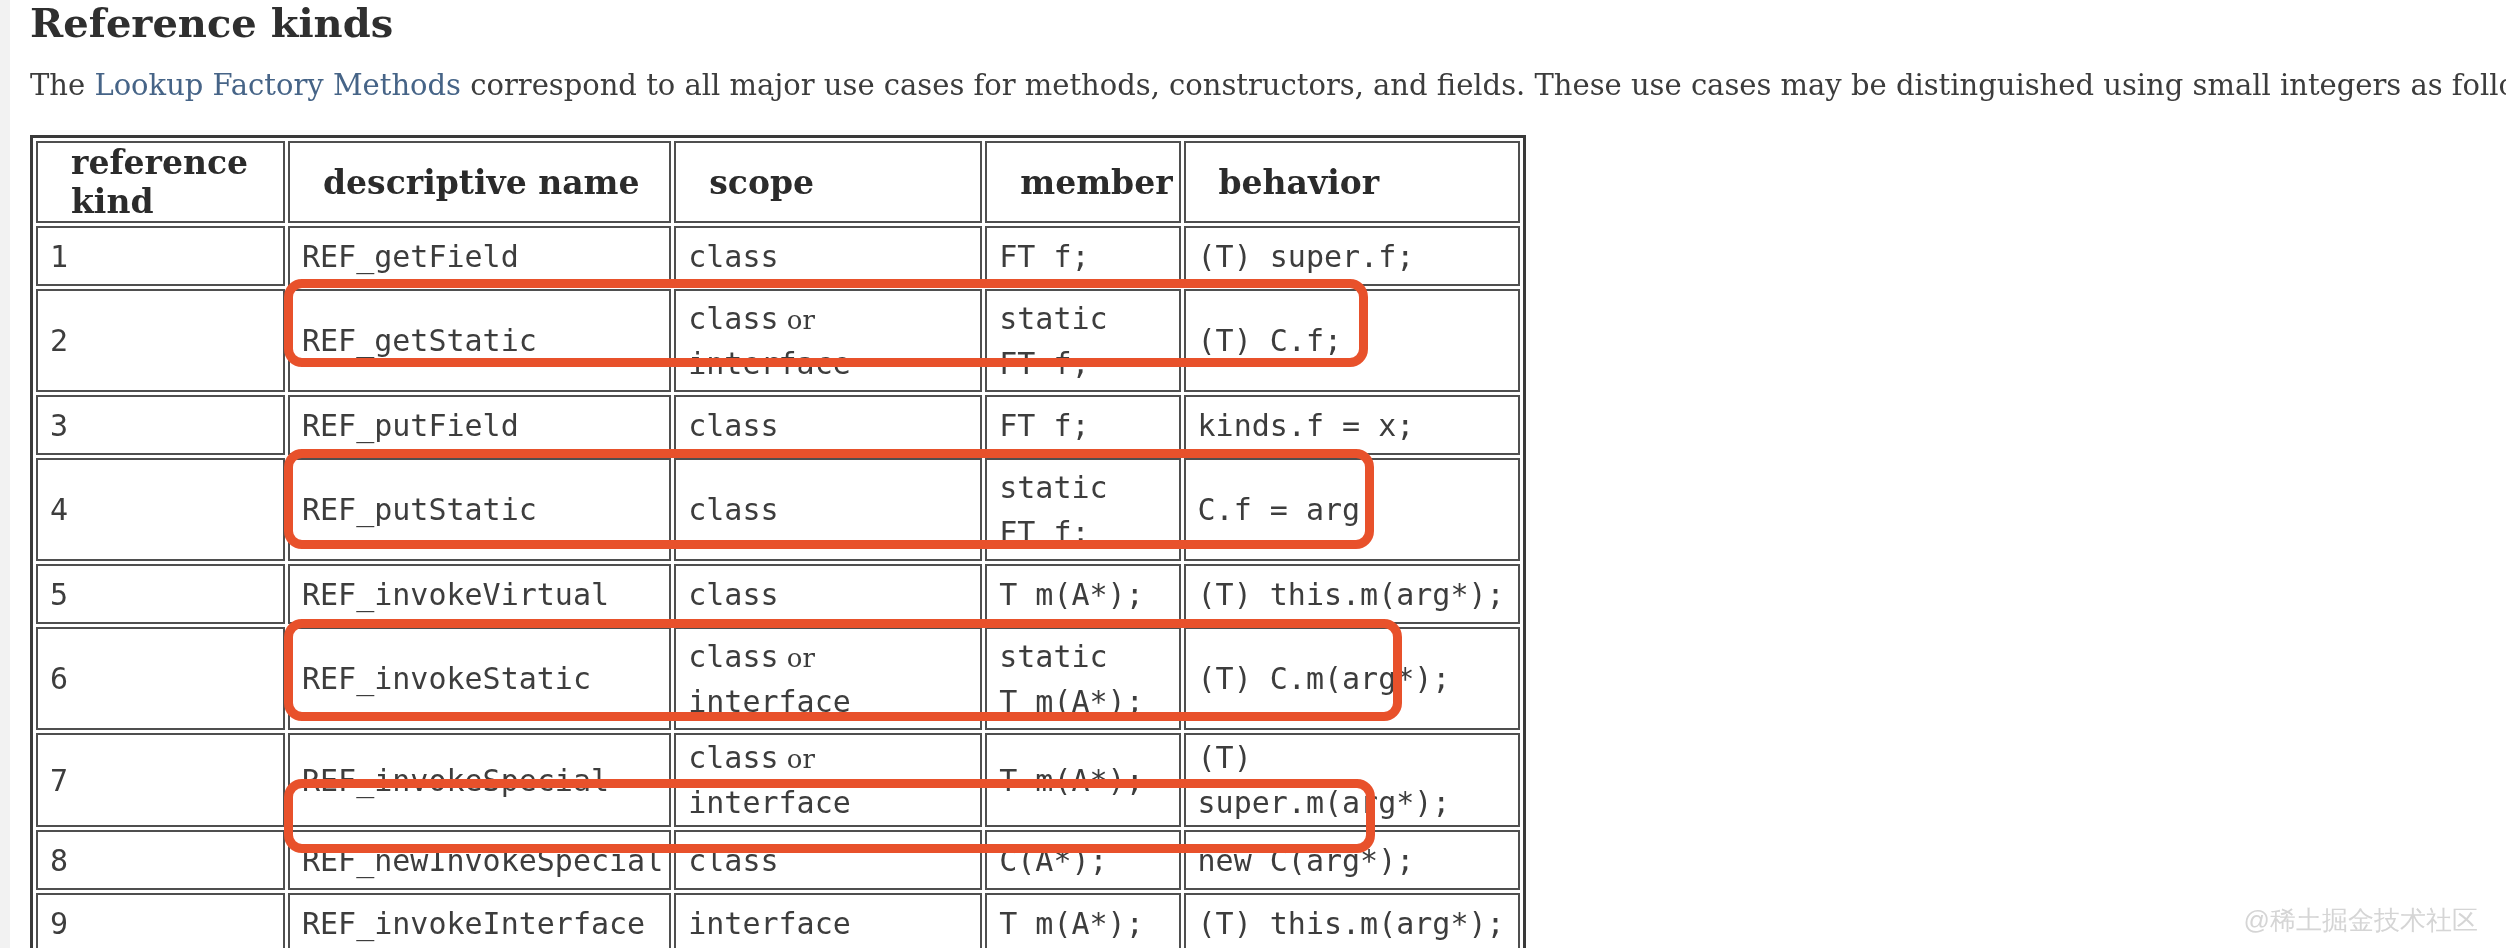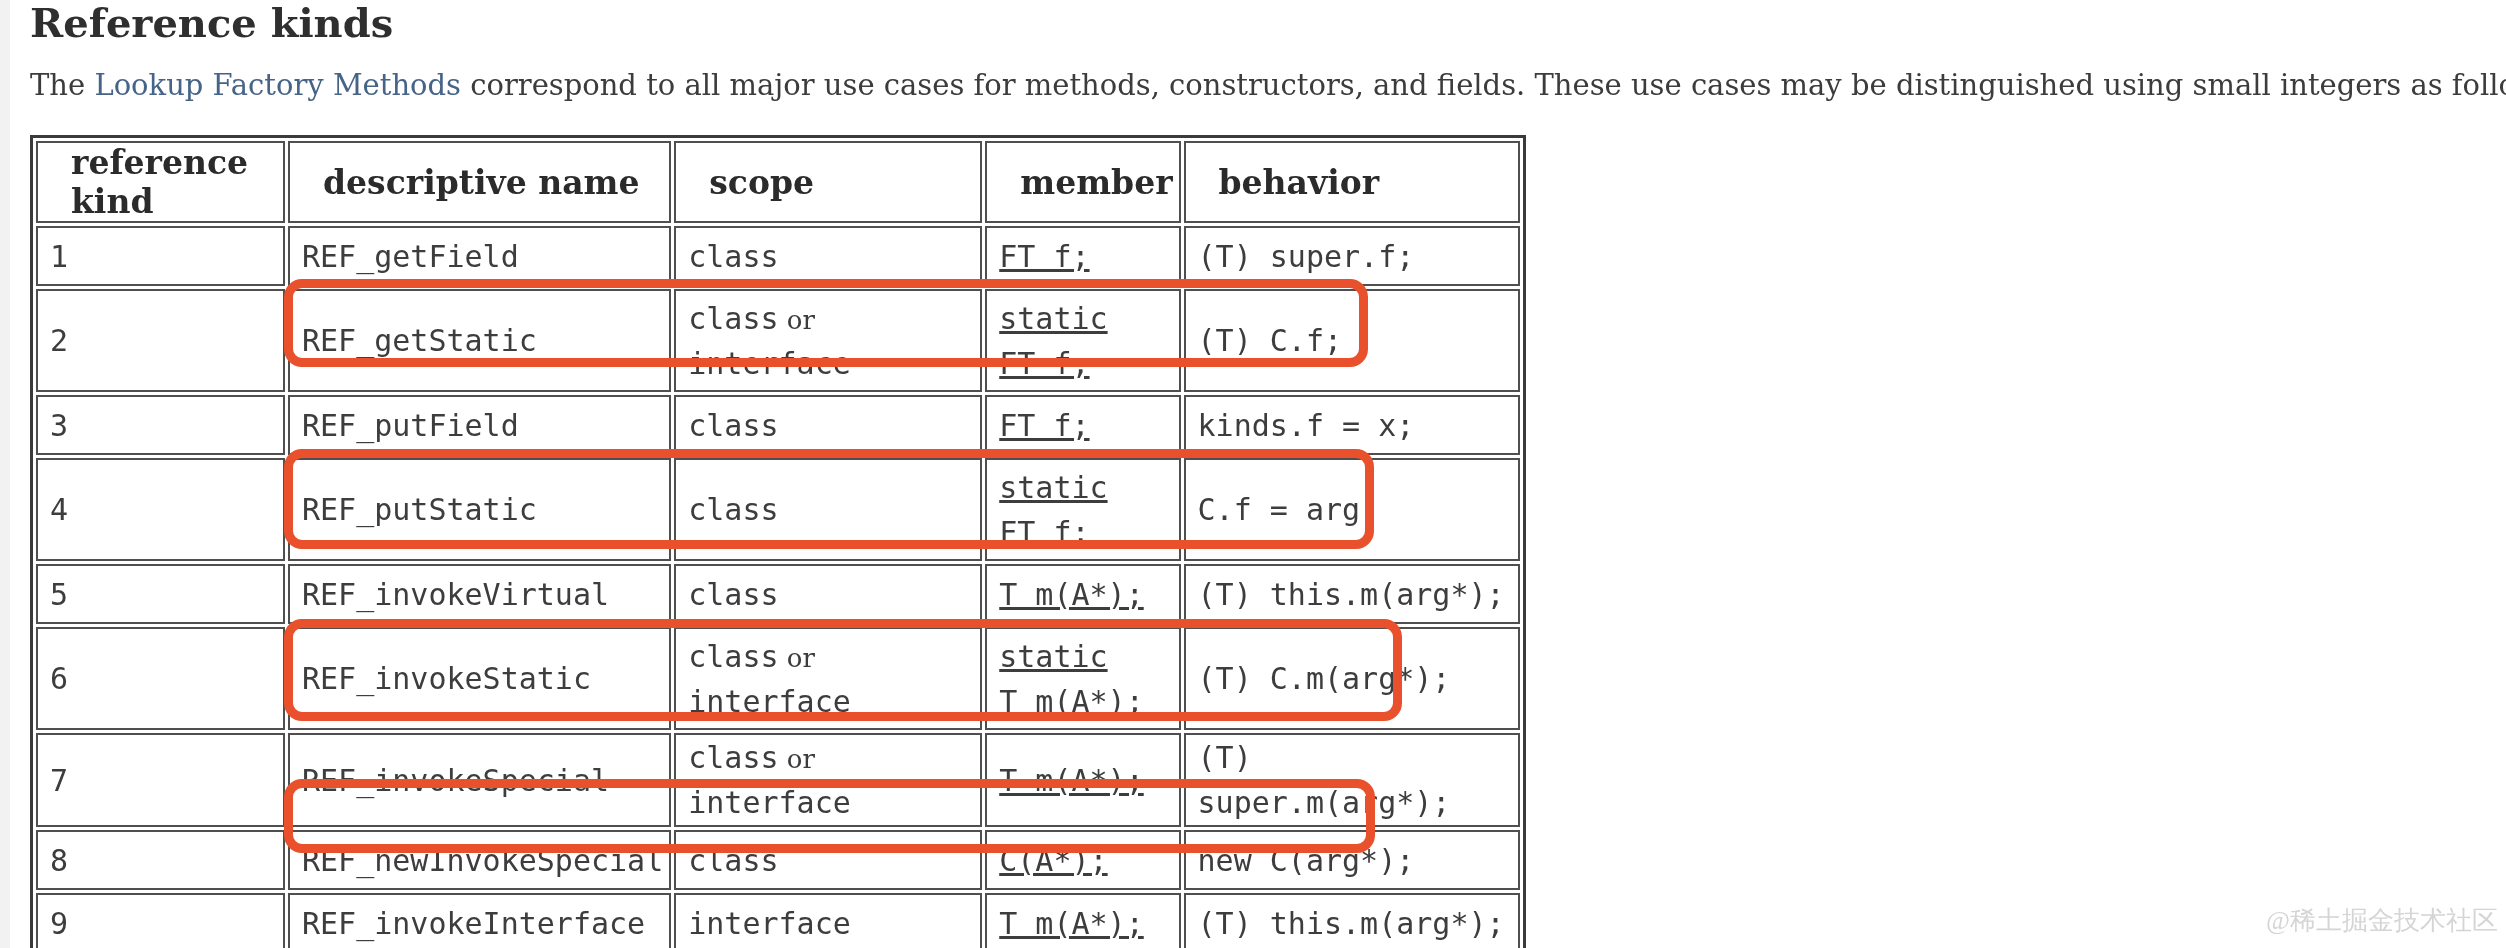--- a/index.html
+++ b/index.html
@@ -53,41 +53,41 @@
     font-family: "DejaVu Serif", serif;
     font-size: 33px; font-weight: bold; color: #2b2b2b; padding-left: 33px;
   }
   table.ref-table td {
     font-family: "DejaVu Sans Mono", monospace;
     font-size: 30px; color: #3d3d3d;
     line-height: 1.5;
   }
   tr.h60 td { height: 60px; }
   tr.h104 td { height: 103px; }
-  td.member-cell { white-space: pre-line; text-decoration: underline; }
+  td.member-cell { white-space: pre-line; }
   td .or-text {
     font-family: "DejaVu Serif", serif;
     font-size: 26px; color: #3c3c3c;
   }
   
   .hl {
     position: absolute;
     border: 9px solid #e8512b;
     border-radius: 18px;
     z-index: 5;
     pointer-events: none;
     background: transparent;
   }
   .hl-row2 { left: 254px; top: 144px; width: 1066px; height: 70px; }
   .hl-row4 { left: 254px; top: 314px; width: 1072px; height: 82px; }
   .hl-row6 { left: 254px; top: 484px; width: 1100px; height: 84px; }
   .hl-row8 { left: 254px; top: 644px; width: 1073px; height: 56px; }
   .watermark {
-    position: absolute; right: 8px; top: 903px;
-    font-family: Liberation Serif, serif;
+    position: absolute; right: 28px; top: 903px;
+    font-family: Liberation Sans, sans-serif;
     font-size: 26px; color: #d5d5d5;
   }
 </style>
 </head>
 <body>
 
 <div class="left-strip"></div>
 
 <h1 class="page-title">Reference kinds</h1>
 

